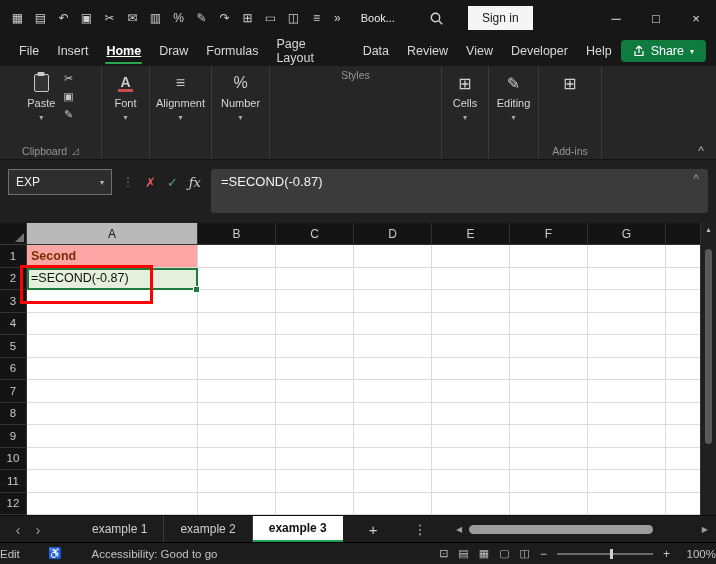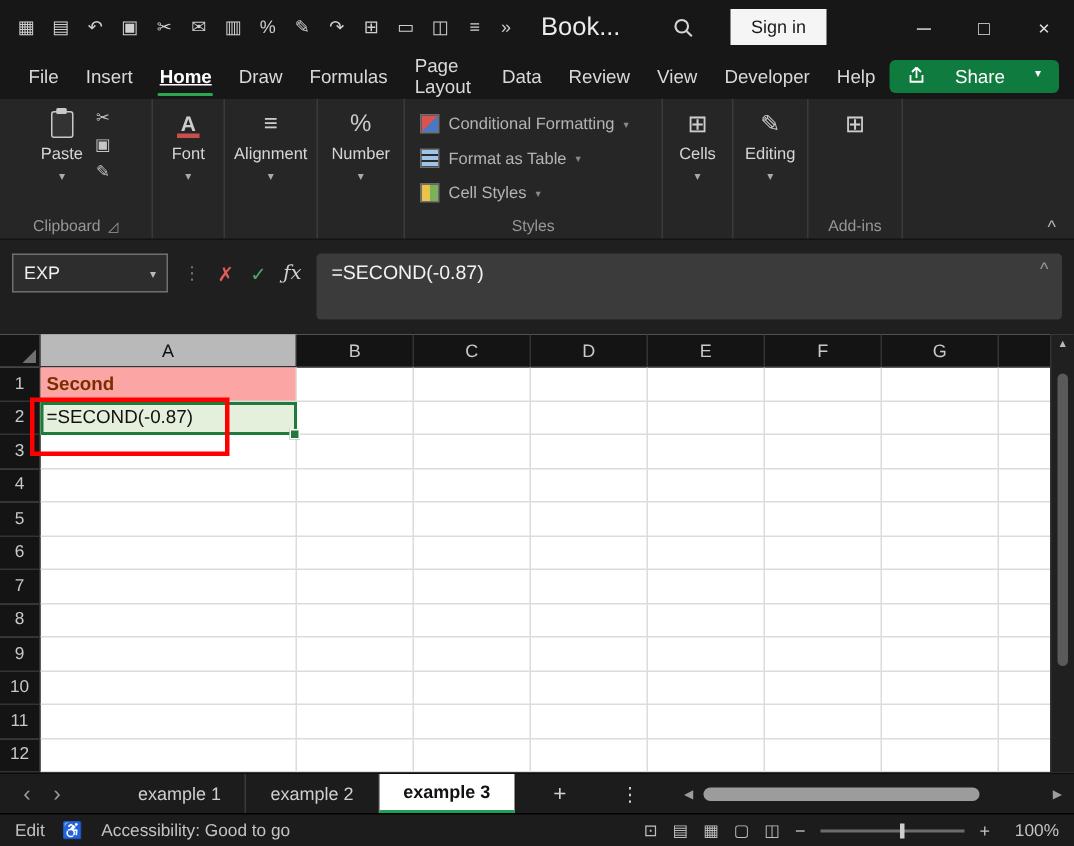--- a/index.html
+++ b/index.html
@@ -5,35 +5,35 @@
   * { margin:0; padding:0; box-sizing:border-box; }
   html,body { width:716px; height:564px; overflow:hidden; }
   body { font-family:"Liberation Sans", sans-serif; background:#171717; color:#e0e0e0; position:relative; }
 
   
   .titlebar { height:36px; display:flex; align-items:center; padding-left:6px; background:#171717; }
   .qat { display:flex; align-items:center; }
   .qat-icon { width:23px; height:26px; display:flex; align-items:center; justify-content:center;
               font-size:12px; color:#cfcfcf; }
   .overflow { color:#cfcfcf; font-size:12px; margin:0 6px; }
-  .book { color:#ececec; font-size:17px; margin-left:14px; }
+  .book { color:#ececec; font-size:11px; margin-left:14px; }
   .search-btn { margin-left:34px; display:flex; align-items:center; }
   .signin { margin-left:24px; background:#f5f5f5; color:#1a1a1a; font-size:12px; border:none;
             padding:5px 14px; font-family:inherit; cursor:pointer; }
   .win { margin-left:auto; display:flex; height:36px; }
   .win span { width:40px; display:flex; align-items:center; justify-content:center; color:#e0e0e0; font-size:13px; }
 
   
   .menubar { height:30px; display:flex; align-items:center; padding:0 10px; background:#171717; }
   .menu-item { padding:5px 9px; font-size:12.5px; color:#d9d9d9; position:relative; cursor:pointer; }
   .menu-item.active { color:#ffffff; font-weight:700;text-decoration:underline; }
   .menu-item.active::after { content:""; position:absolute; left:8px; right:8px; bottom:-1px;
                              height:2.5px; background:#2ba84f; border-radius:2px; }
   .share { margin-left:auto; background:#0f7b3f; color:#fff; border:none; border-radius:4px;
-           padding:4px 12px; font-size:12.5px; display:flex; gap:20px; font-family:inherit; }
+           padding:4px 12px; font-size:12.5px; display:flex; gap:6px; align-items:center; font-family:inherit; }
   .share .caret { font-size:8px; }
 
   
   .ribbon { height:94px; background:#262626; display:flex; position:relative; border-bottom:1px solid #131313; }
   .rgroup { border-right:1px solid #3a3a3a; display:flex; flex-direction:column; }
   .rcontent { flex:1; display:flex; justify-content:center; }
   .glabel { height:17px; font-size:10.5px; color:#979797; display:flex; align-items:center;
             justify-content:center; gap:5px; }
   .bigbtn { display:flex; flex-direction:column; align-items:center; padding-top:7px; gap:4px;
             color:#d6d6d6; cursor:pointer; }
@@ -122,22 +122,22 @@
   .addsheet { margin-left:26px; color:#cfcfcf; font-size:15px; cursor:pointer; }
   .tmenu { margin-left:36px; color:#cfcfcf; font-size:13px; cursor:pointer; }
   .hscroll { position:absolute; right:8px; top:7px; width:252px; height:13px; display:flex;
              align-items:center; gap:5px; }
   .harrow { color:#9c9c9c; font-size:8px; cursor:pointer; }
   .htrack { flex:1; height:9px; position:relative; }
   .hthumb { position:absolute; left:2px; top:0; height:9px; width:80%; background:#9c9c9c;
             border-radius:5px; cursor:grab; }
 
   
-  .status { height:22px; background:#1c1c1c; display:flex; align-items:center; padding:0 10px;
-            gap:12px; font-size:11.5px; color:#c3c3c3; border-top:1px solid #000; }
+  .status { height:22px; background:#1c1c1c; display:flex; align-items:center; padding:0 0;
+            gap:29px; font-size:11.5px; color:#c3c3c3; border-top:1px solid #000; }
   .s-acc-icon { font-size:11px; color:#bdbdbd; }
   .sright { margin-left:auto; display:flex; align-items:center; gap:10px; }
   .smicon { font-size:11px; color:#bdbdbd; cursor:pointer; }
   .zoomglyph { font-size:12px; color:#c3c3c3; cursor:pointer; }
   .zoomtrack { width:96px; height:2px; background:#6d6d6d; position:relative; cursor:pointer; }
   .zoomthumb { position:absolute; left:55%; top:-4px; width:3px; height:10px; background:#cfcfcf; }
   .zoomtxt { width:36px; text-align:right; cursor:pointer; }
 </style>
 </head>
 <body>
@@ -250,39 +250,20 @@
       <div class="bigbtn">
         <span class="bicon">%</span>
         <span class="blabel">Number</span>
         <span class="bcaret">▾</span>
       </div>
     </div>
     <div class="glabel"></div>
   </div>
 
   <div class="rgroup g-styles">
-    <div class="rcontent">
-      <div class="styles-rows">
-          <div class="stylerow">
-            <span class="sicon s0"></span>
-            <span class="stxt">Conditional Formatting</span>
-            <span class="scaret">▾</span>
-          </div>
-          <div class="stylerow">
-            <span class="sicon s1"></span>
-            <span class="stxt">Format as Table</span>
-            <span class="scaret">▾</span>
-          </div>
-          <div class="stylerow">
-            <span class="sicon s2"></span>
-            <span class="stxt">Cell Styles</span>
-            <span class="scaret">▾</span>
-          </div>
-        </div>
-    </div>
     <div class="glabel">
         <span>Styles</span>
       </div>
   </div>
 
   <div class="rgroup g-cells">
     <div class="rcontent">
       <div class="bigbtn">
         <span class="bicon">⊞</span>
         <span class="blabel">Cells</span>

